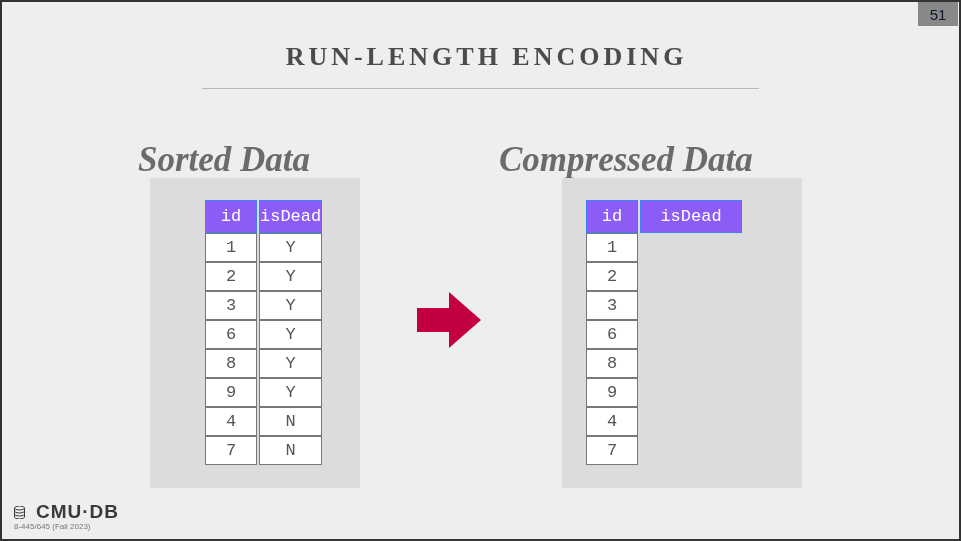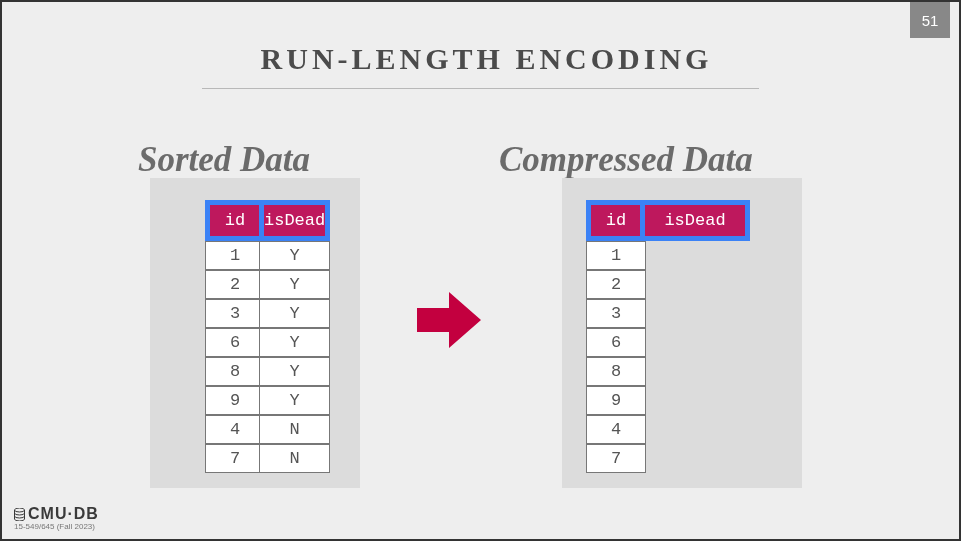--- a/index.html
+++ b/index.html
@@ -15,41 +15,41 @@
     position: relative;
     width: 961px;
     height: 541px;
     box-sizing: border-box;
     background: #eeeeee;
     border: 2px solid #333;
   }
   .pagenum {
     position: absolute;
     top: 0;
-    right: 9px;
+    right: 1px;
     width: 40px;
-    height: 36px;
+    height: 24px;
     background: #888;
-    color: #ffffff;
+    color: #0f172a;
     font-family: Arial, sans-serif;
     font-size: 15px;
     display: flex;
     align-items: center;
     justify-content: center;
   }
   .title {
     position: absolute;
     left: 12px;
     right: 0;
     top: 40px;
     text-align: center;
     font-family: Georgia, 'Times New Roman', serif;
     font-weight: 700;
     letter-spacing: 4px;
-    font-size: 30px;
+    font-size: 26px;
     color: #4b4b4b;
   }
   .title-underline {
     position: absolute;
     left: 200px;
     right: 200px;
     top: 86px;
     height: 0;
     border-top: 1px solid #b8b8b8;
   }
@@ -74,27 +74,27 @@
   .tbl {
     position: absolute;
     border-collapse: separate;
     border-spacing: 0;
     font-family: Consolas, 'Courier New', monospace;
     font-size: 17px;
     color: #555;
     text-align: center;
   }
   .tbl th {
-    background: #be185d;
+    background: #8b5cf6;
     color: #fff;
     font-weight: 400;
     font-family: Consolas, 'Courier New', monospace;
     font-size: 17px;
     padding: 6px 0;
-    border: 5px solid #3b82f6;
+    border: 1px solid #3b82f6;
   }
   .tbl td {
     background: #fff;
     border: 1px solid #777;
     padding: 4px 0;
   }
 
   
   .tbl-left-id      { left: 55px;  top: 22px; }
   .tbl-left-id th, .tbl-left-id td { width: 50px; }
@@ -122,27 +122,27 @@
 
   
   .footer {
     position: absolute;
     left: 12px;
     bottom: 8px;
     color: #555;
     font-family: Arial, sans-serif;
   }
   .footer-logo {
-    font-size: 16px;
+    font-size: 19px;
     font-weight: 700;
     letter-spacing: 1px;
     color: #3a3a3a;
     display: flex;
     align-items: center;
-    gap: 3px;
+    gap: 11px;
   }
   .footer-db-icon {
     display: inline-block;
     width: 11px;
     height: 13px;
     position: relative;
   }
   .footer-db-icon svg { width: 11px; height: 13px; display: block; }
   .footer-sub {
     font-size: 8px;
@@ -280,16 +280,16 @@
       <span class="footer-db-icon">
         <svg viewBox="0 0 11 13">
           <ellipse cx="5.5" cy="2" rx="5" ry="2" fill="none" stroke="#3a3a3a" stroke-width="1"></ellipse>
           <path d="M0.5 2 V11 A5 2 0 0 0 10.5 11 V2" fill="none" stroke="#3a3a3a" stroke-width="1"></path>
           <path d="M0.5 5  A5 2 0 0 0 10.5 5" fill="none" stroke="#3a3a3a" stroke-width="1"></path>
           <path d="M0.5 8  A5 2 0 0 0 10.5 8" fill="none" stroke="#3a3a3a" stroke-width="1"></path>
         </svg>
       </span>
       <span>CMU·DB</span>
     </div>
-    <div class="footer-sub">15-549/645 (Fall 2023)</div>
+    <div class="footer-sub">8-445/645 (Fall 2023)</div>
   </div>
 
 </div>
 
 </body></html>

